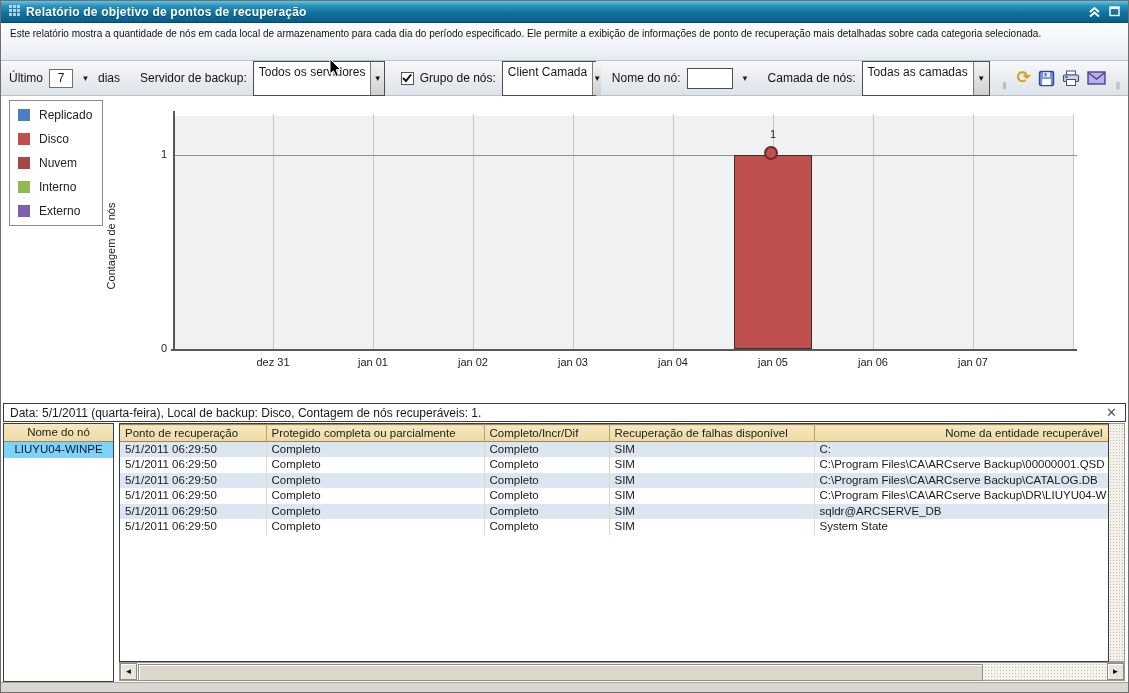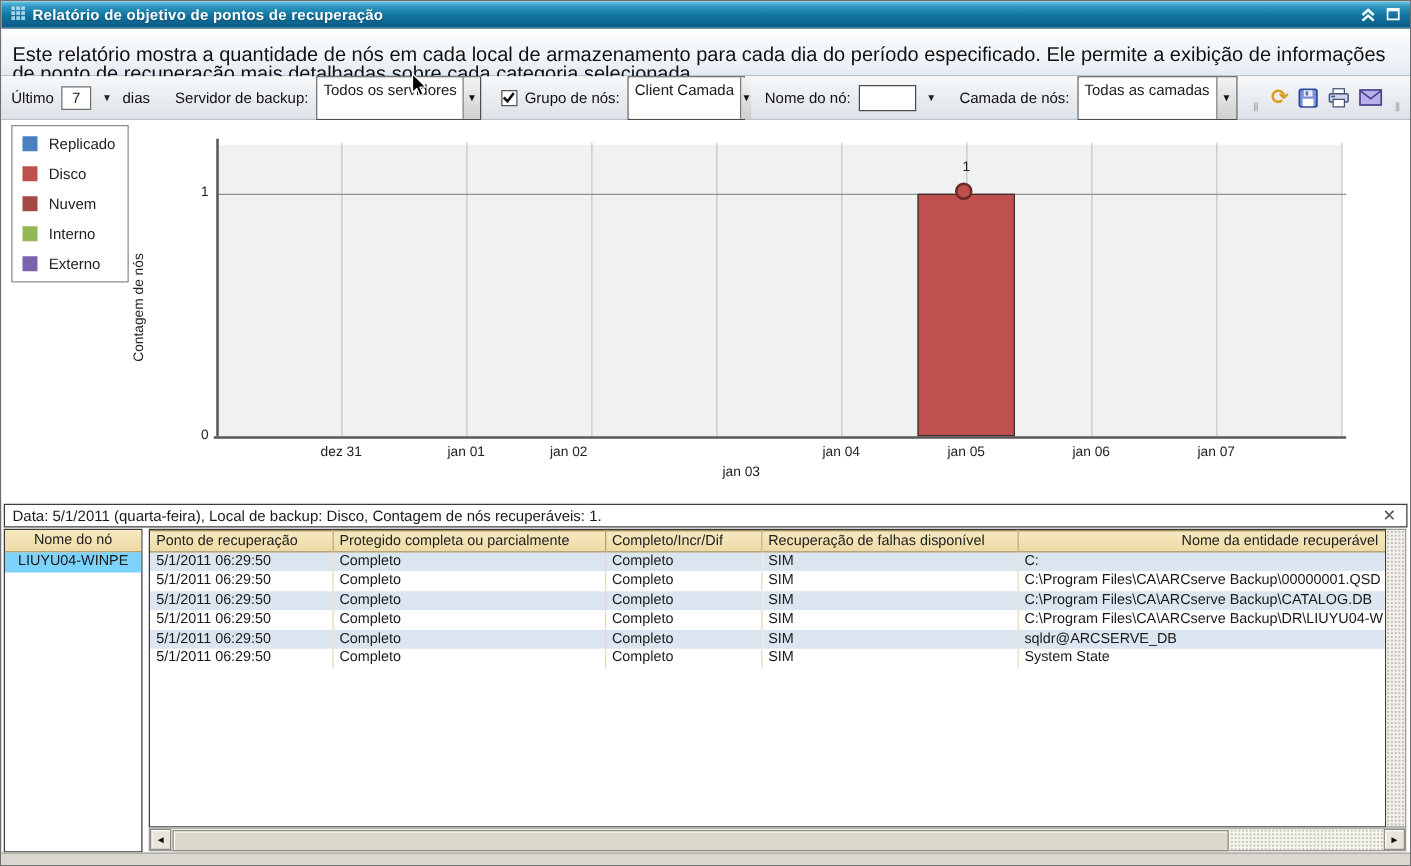--- a/index.html
+++ b/index.html
@@ -13,21 +13,21 @@
     border-bottom:1px solid #07486b; display:flex; align-items:center; padding:0 8px; }
   .titlebar .grip { margin-right:6px; opacity:.8; }
   .titlebar .title { color:#fff; font-weight:bold; font-size:12px; letter-spacing:.2px;
     text-shadow:0 1px 1px rgba(0,0,0,.35); flex:1; white-space:nowrap; overflow:hidden; }
   .titlebtns { display:flex; align-items:center; gap:8px; }
   .titlebtns svg { display:block; cursor:pointer; }
 
   
   .description { position:absolute; left:0; top:22px; width:100%; height:38px;
     background:linear-gradient(180deg,#fcfdfe 0%,#eef3f7 70%,#e3eaf1 100%);
-    border-bottom:1px solid #b7c3cd; padding:14px 9px; font-size:16px; line-height:15px; color:#111; }
+    border-bottom:1px solid #b7c3cd; padding:3px 9px; font-size:10px; line-height:15px; color:#111; }
 
   
   .toolbar { position:absolute; left:0; top:60px; width:100%; height:35px;
     background:linear-gradient(180deg,#f7f9fa 0%,#e7ebef 60%,#dde3e9 100%);
     border-bottom:1px solid #b9c1c9; display:flex; align-items:center; padding:0 8px; gap:6px; white-space:nowrap; }
   .tb-label { font-size:12px; color:#111; }
   .numbox { width:24px; height:19px; background:#fff; border:1px solid #707070; text-align:center; line-height:17px; font-size:12px; }
   .mini-arrow { width:13px; height:19px; display:flex; align-items:center; justify-content:center; font-size:8px; color:#222; cursor:pointer; }
   .combo { display:flex; height:35px; border:1px solid #4d4d4d; background:#fff; align-items:stretch; cursor:pointer; }
   .combo .val { padding:2px 5px 0 5px; font-size:12px; line-height:17px; background:#fff; }
@@ -202,23 +202,23 @@
   </div>
 
   <div class="chart-region">
     <div id="chart-canvas">
         <div class="plot-bg" style="left: 172px; top: 20px; width: 900px; height: 233px;"></div>
         <div class="gridline-v" style="left: 272px; top: 18px; height: 235px;"></div>
         <div class="xtick" style="left: 237px; top: 260px;">dez 31</div>
         <div class="gridline-v" style="left: 372px; top: 18px; height: 235px;"></div>
         <div class="xtick" style="left: 337px; top: 260px;">jan 01</div>
         <div class="gridline-v" style="left: 472px; top: 18px; height: 235px;"></div>
-        <div class="xtick" style="left: 419px; top: 260px;">jan 02</div>
+        <div class="xtick" style="left: 437px; top: 260px;">jan 02</div>
         <div class="gridline-v" style="left: 572px; top: 18px; height: 235px;"></div>
-        <div class="xtick" style="left: 537px; top: 276px; text-align: right;">jan 03</div>
+        <div class="xtick" style="left: 537px; top: 260px;">jan 03</div>
         <div class="gridline-v" style="left: 672px; top: 18px; height: 235px;"></div>
         <div class="xtick" style="left: 637px; top: 260px;">jan 04</div>
         <div class="gridline-v" style="left: 772px; top: 18px; height: 235px;"></div>
         <div class="xtick" style="left: 737px; top: 260px;">jan 05</div>
         <div class="gridline-v" style="left: 872px; top: 18px; height: 235px;"></div>
         <div class="xtick" style="left: 837px; top: 260px;">jan 06</div>
         <div class="gridline-v" style="left: 972px; top: 18px; height: 235px;"></div>
         <div class="xtick" style="left: 937px; top: 260px;">jan 07</div>
         <div class="gridline-v" style="left: 1072px; top: 18px; height: 235px;"></div>
         <div class="ytick" style="left: 148px; top: 246px;">0</div>

